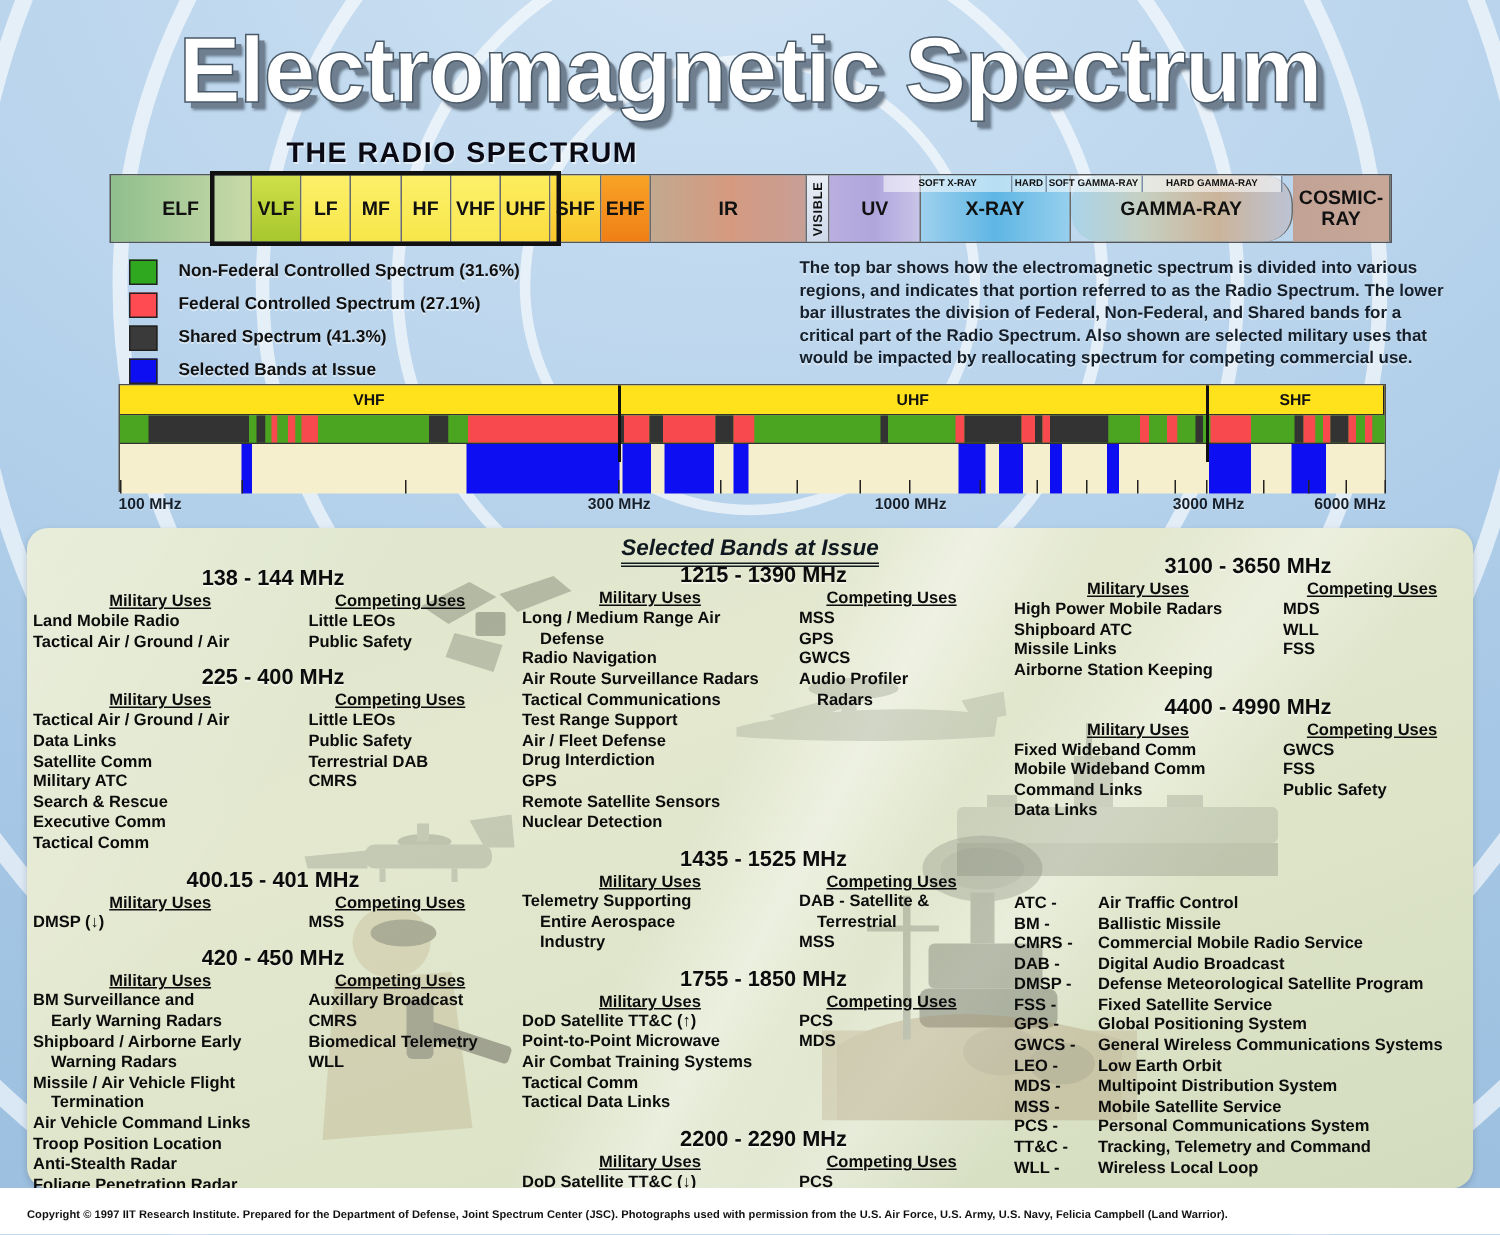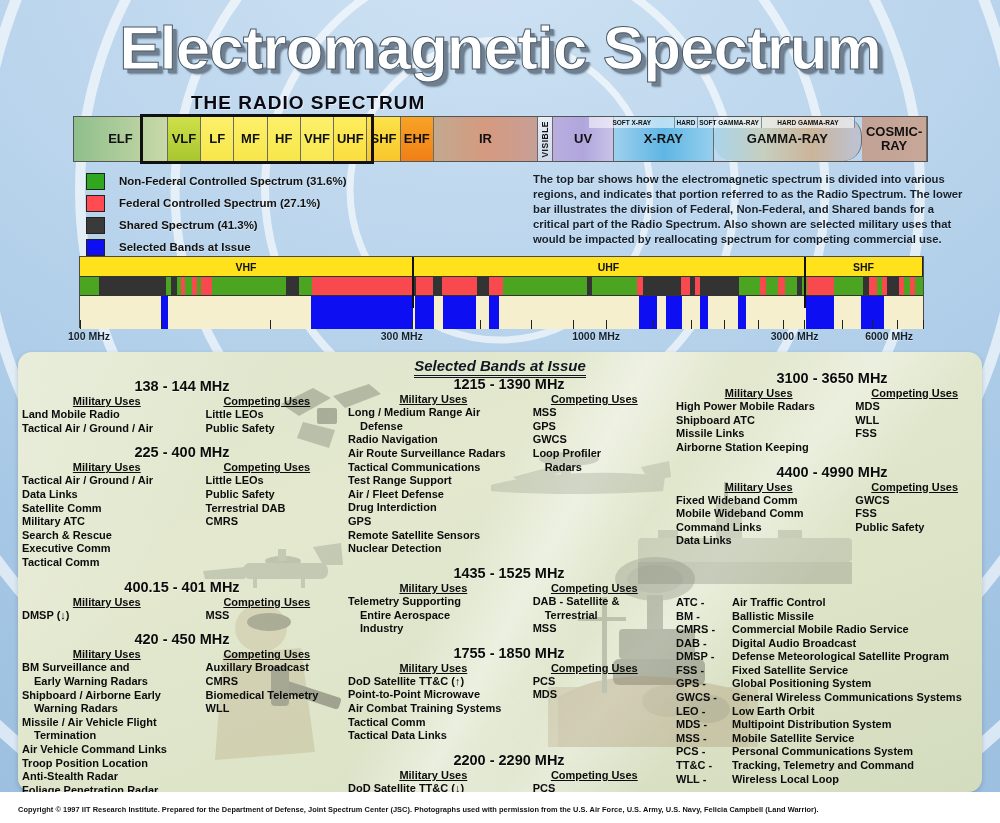--- a/index.html
+++ b/index.html
@@ -56,21 +56,21 @@
   .hdrseg{position:absolute;top:0;height:19px;background:#ffe21c;
           display:flex;align-items:center;justify-content:center;
           font-size:10.5px;font-weight:bold;color:#111;
           border-right:1px solid #222;box-sizing:border-box;}
   #allocrow{position:relative;height:18px;border-bottom:1px solid #333;background:#4ca520;}
   .alloc{position:absolute;top:0;height:18px;}
   #bluerow{position:relative;height:33px;background:#f6efcd;}
   .blueband{position:absolute;top:0;height:33px;background:#0e0ef2;}
   .divider{position:absolute;top:0;width:2px;background:#111;height:51px;}
   .tick{position:absolute;bottom:0;width:1px;height:9px;background:#222;}
-  #axis{position:absolute;left:68px;top:330px;width:845px;height:16px;}
+  #axis{position:absolute;left:79px;top:330px;width:845px;height:16px;}
   .axlbl{position:absolute;top:0;font-size:10.5px;font-weight:bold;color:#15202c;
          text-shadow:0 1px 0 rgba(255,255,255,.4);white-space:nowrap;}
   
   #panel{position:absolute;left:18px;top:352px;width:964px;height:440px;
          border-radius:14px;
          background:
            linear-gradient(122deg, rgba(255,255,255,.30) 0%, rgba(255,255,255,0) 22%),
            linear-gradient(118deg, rgba(255,255,255,0) 46%, rgba(255,255,255,.42) 53%, rgba(255,255,255,0) 60%),
            linear-gradient(160deg,#dfe6cc 0%, #e3e8cf 35%, #dde4c8 65%, #d4dcc0 100%);
          box-shadow:0 2px 5px rgba(0,0,0,.18);overflow:hidden;}
@@ -472,21 +472,21 @@
           <div class="li">Drug Interdiction</div>
           <div class="li">GPS</div>
           <div class="li">Remote Satellite Sensors</div>
           <div class="li">Nuclear Detection</div>
         </div>
         <div class="c2">
           <div class="hd">Competing Uses</div>
           <div class="li">MSS</div>
           <div class="li">GPS</div>
           <div class="li">GWCS</div>
-          <div class="li">Loop Profiler</div>
+          <div class="li">Audio Profiler</div>
           <div class="li ctr">Radars</div>
         </div>
       </div>
     </div>
     <div class="band">
       <div class="bandname">1435 - 1525 MHz</div>
       <div class="cols2">
         <div class="c1">
           <div class="hd">Military Uses</div>
           <div class="li">Telemetry Supporting</div>

